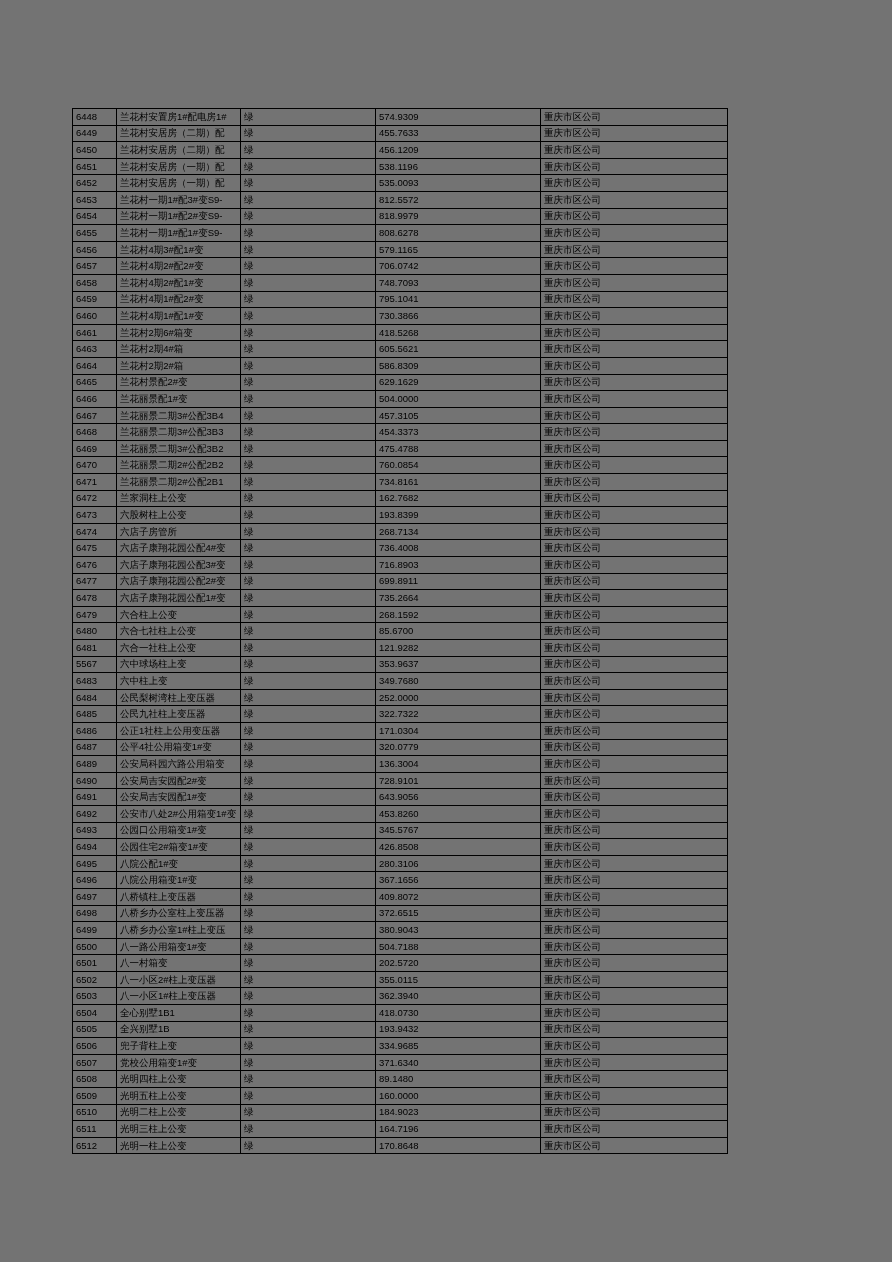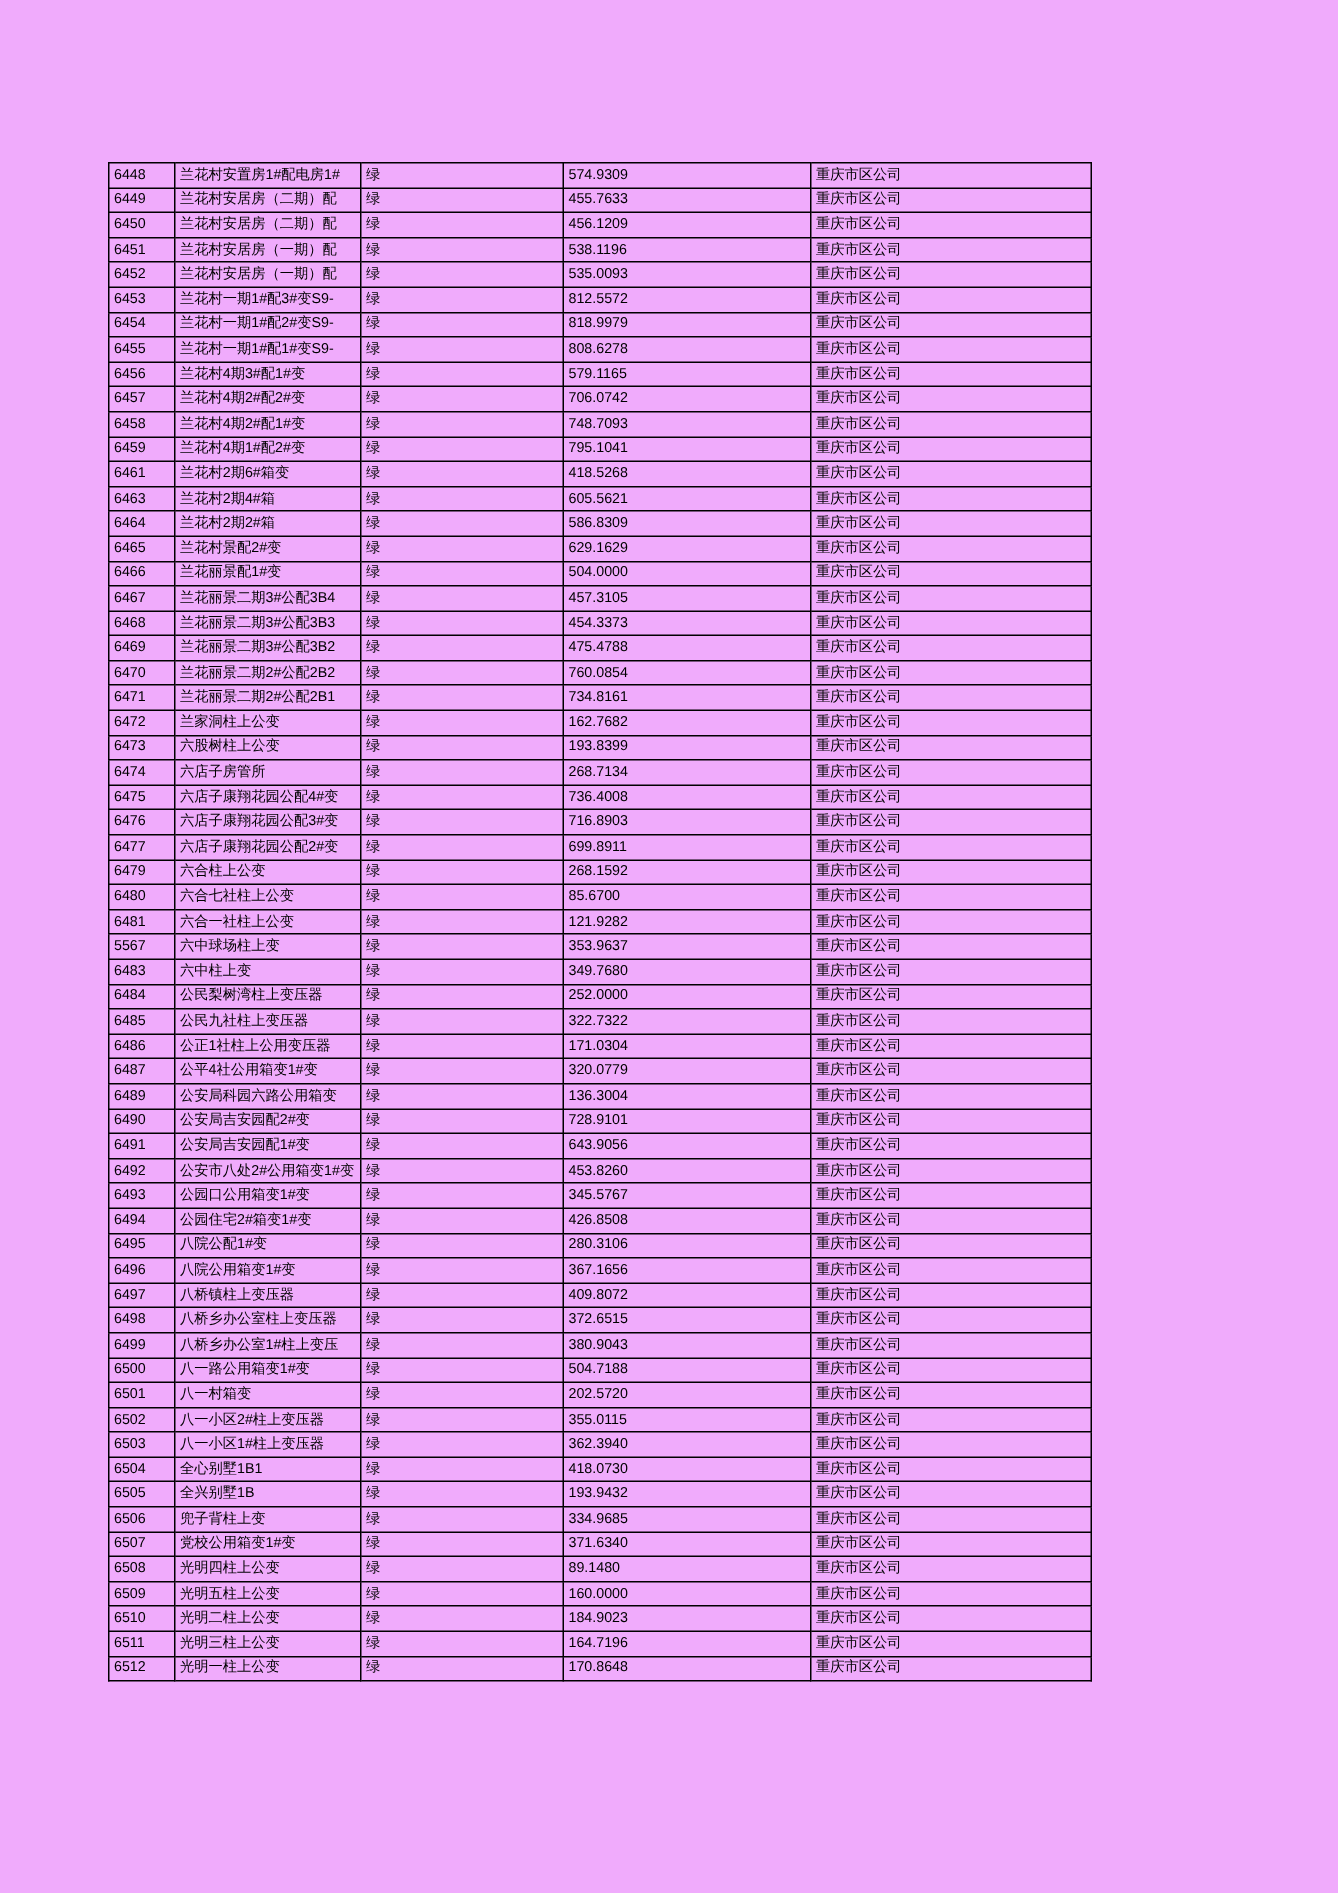--- a/index.html
+++ b/index.html
@@ -13,21 +13,21 @@
     font-family: "Liberation Sans", sans-serif;
     color: #000000;
     position: relative;
   }
   .page {
     position: absolute;
     left: 0;
     top: 0;
     width: 892px;
     height: 1262px;
-    background: #f0abfc;
+    background: #737373;
   }
   .sheet {
     position: absolute;
     left: 72px;
     top: 108px;
     width: 655px;
   }
   table.data-table {
     border-collapse: collapse;
     table-layout: fixed;
@@ -147,20 +147,27 @@
             <td class="company-cell">重庆市区公司</td>
           </tr>
           <tr>
             <td class="id-cell">6459</td>
             <td class="name-cell">兰花村4期1#配2#变</td>
             <td class="flag-cell">绿</td>
             <td class="value-cell">795.1041</td>
             <td class="company-cell">重庆市区公司</td>
           </tr>
           <tr>
+            <td class="id-cell">6460</td>
+            <td class="name-cell">兰花村4期1#配1#变</td>
+            <td class="flag-cell">绿</td>
+            <td class="value-cell">730.3866</td>
+            <td class="company-cell">重庆市区公司</td>
+          </tr>
+          <tr>
             <td class="id-cell">6461</td>
             <td class="name-cell">兰花村2期6#箱变</td>
             <td class="flag-cell">绿</td>
             <td class="value-cell">418.5268</td>
             <td class="company-cell">重庆市区公司</td>
           </tr>
           <tr>
             <td class="id-cell">6463</td>
             <td class="name-cell">兰花村2期4#箱</td>
             <td class="flag-cell">绿</td>
@@ -256,20 +263,27 @@
             <td class="name-cell">六店子康翔花园公配3#变</td>
             <td class="flag-cell">绿</td>
             <td class="value-cell">716.8903</td>
             <td class="company-cell">重庆市区公司</td>
           </tr>
           <tr>
             <td class="id-cell">6477</td>
             <td class="name-cell">六店子康翔花园公配2#变</td>
             <td class="flag-cell">绿</td>
             <td class="value-cell">699.8911</td>
+            <td class="company-cell">重庆市区公司</td>
+          </tr>
+          <tr>
+            <td class="id-cell">6478</td>
+            <td class="name-cell">六店子康翔花园公配1#变</td>
+            <td class="flag-cell">绿</td>
+            <td class="value-cell">735.2664</td>
             <td class="company-cell">重庆市区公司</td>
           </tr>
           <tr>
             <td class="id-cell">6479</td>
             <td class="name-cell">六合柱上公变</td>
             <td class="flag-cell">绿</td>
             <td class="value-cell">268.1592</td>
             <td class="company-cell">重庆市区公司</td>
           </tr>
           <tr>

